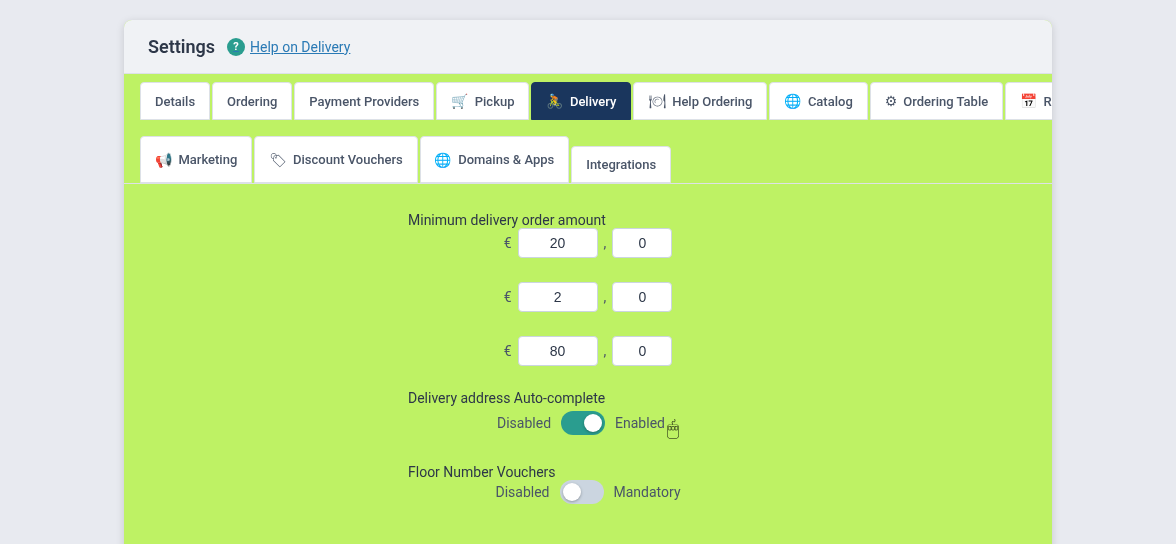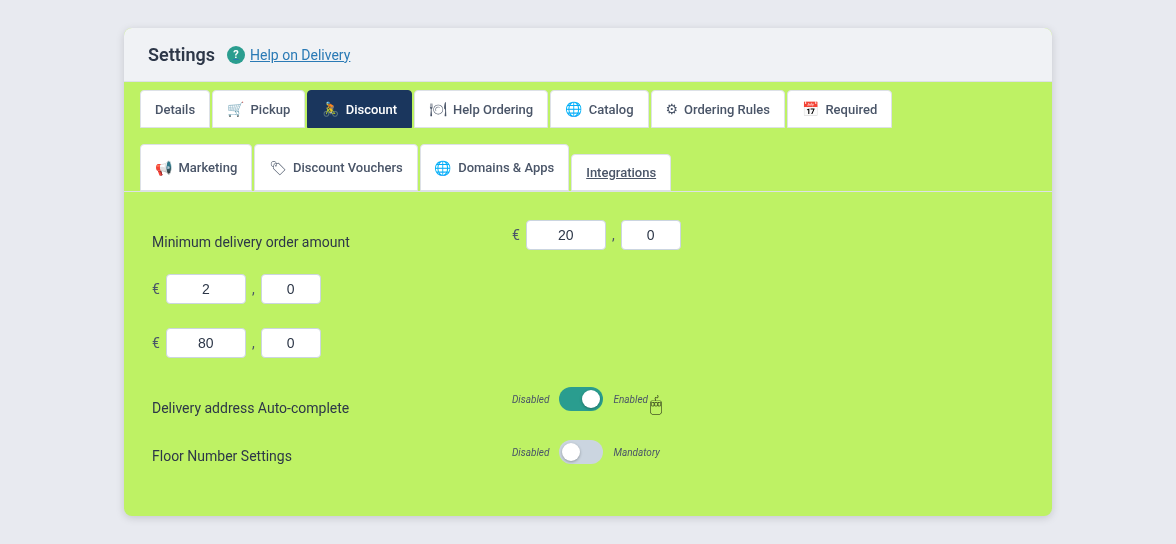--- a/index.html
+++ b/index.html
@@ -54,22 +54,23 @@
       justify-content: center;
     }
     .tab-icon {
       font-size: 14px;
     }
     .content {
       padding: 28px 28px;
     }
     .form-row {
       display: flex;
-      align-items: flex-end;
+      align-items: center;
       margin-bottom: 24px;
+      flex-direction: column;
     }
     .form-label {
       font-size: 14px;
       color: #2d3748;
       width: 360px;
       flex-shrink: 0;
     }
     .currency-input {
       display: flex;
       align-items: center;
@@ -87,23 +88,22 @@
       color: #2d3748;
       width: 80px;
       text-align: center;
     }
     .toggle-row {
       display: flex;
       align-items: center;
       gap: 10px;
     }
     .toggle-label {
-      font-size: 10px;
+      font-size: 14px;
       color: #4a5568;
-      font-style: italic;
     }
     .toggle {
       position: relative;
       width: 44px;
       height: 24px;
     }
     .toggle-slider {
       position: absolute;
       top: 0; left: 0; right: 0; bottom: 0;
       border-radius: 12px;
@@ -188,45 +188,51 @@
     </div>
   </div>
 
   <div class="tabs-container">
     <div class="tabs-row1">
 
       <div class="tab1">
         <span>Details</span>
       </div>
 
-
+      <div class="tab1">
+        <span>Ordering</span>
+      </div>
+
+      <div class="tab1">
+        <span>Payment Providers</span>
+      </div>
 
       <div class="tab1">
         <span class="tab-icon">🛒</span>
         <span>Pickup</span>
       </div>
 
       <div class="tab1 active">
         <span class="tab-icon">🚴</span>
-        <span>Discount</span>
+        <span>Delivery</span>
       </div>
 
       <div class="tab1">
         <span class="tab-icon">🍽</span>
         <span>Help Ordering</span>
       </div>
 
       <div class="tab1">
         <span class="tab-icon">🌐</span>
         <span>Catalog</span>
       </div>
 
       <div class="tab1">
         <span class="tab-icon">⚙</span>
-        <span>Ordering Rules</span>
+        <span>Ordering Table</span>
       </div>
 
       <div class="tab1">
         <span class="tab-icon">📅</span>
         <span>Required</span>
       </div>
     </div>
 
     <div class="tabs-row2" style="padding-bottom: 0; padding-top: 0;">
       <div class="tab2item" style="margin-top:2px;">
@@ -234,21 +240,21 @@
         <span>Marketing</span>
       </div>
       <div class="tab2item" style="margin-top:2px;">
         <span class="tab-icon">🏷</span>
         <span>Discount Vouchers</span>
       </div>
       <div class="tab2item" style="margin-top:2px;">
         <span class="tab-icon">🌐</span>
         <span>Domains &amp; Apps</span>
       </div>
-      <div class="tab2item" style="margin-top:12px;text-decoration:underline;">
+      <div class="tab2item" style="margin-top:12px;">
         <span>Integrations</span>
       </div>
     </div>
   </div>
 
   <div class="content">
 
     <div class="form-row">
       <div class="form-label">
         <span>Minimum delivery order amount</span>
@@ -290,21 +296,21 @@
           <div class="toggle-knob on" style="position:absolute;top:3px;left:23px;width:18px;height:18px;border-radius:50%;background:#fff;box-shadow:0 1px 3px rgba(0,0,0,0.3);"></div>
         </div>
         <span class="toggle-label">Enabled</span>
 
         <span style="font-size:20px; margin-left:-8px; margin-top:10px;">🖱</span>
       </div>
     </div>
 
     <div class="form-row">
       <div class="form-label">
-        <span>Floor Number Settings</span>
+        <span>Floor Number Vouchers</span>
       </div>
       <div class="toggle-row">
         <span class="toggle-label">Disabled</span>
         <div class="toggle" style="position:relative; width:44px; height:24px;">
           <div class="toggle-slider off" style="position:absolute;top:0;left:0;right:0;bottom:0;border-radius:12px;background:#cbd5e0;"></div>
           <div class="toggle-knob off" style="position:absolute;top:3px;left:3px;width:18px;height:18px;border-radius:50%;background:#fff;box-shadow:0 1px 3px rgba(0,0,0,0.3);"></div>
         </div>
         <span class="toggle-label">Mandatory</span>
       </div>
     </div>

